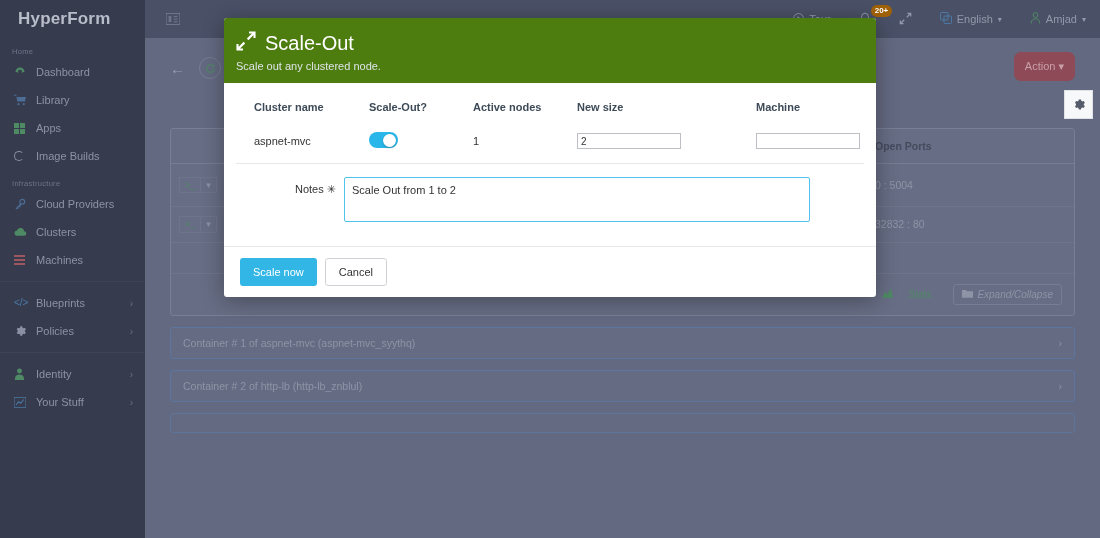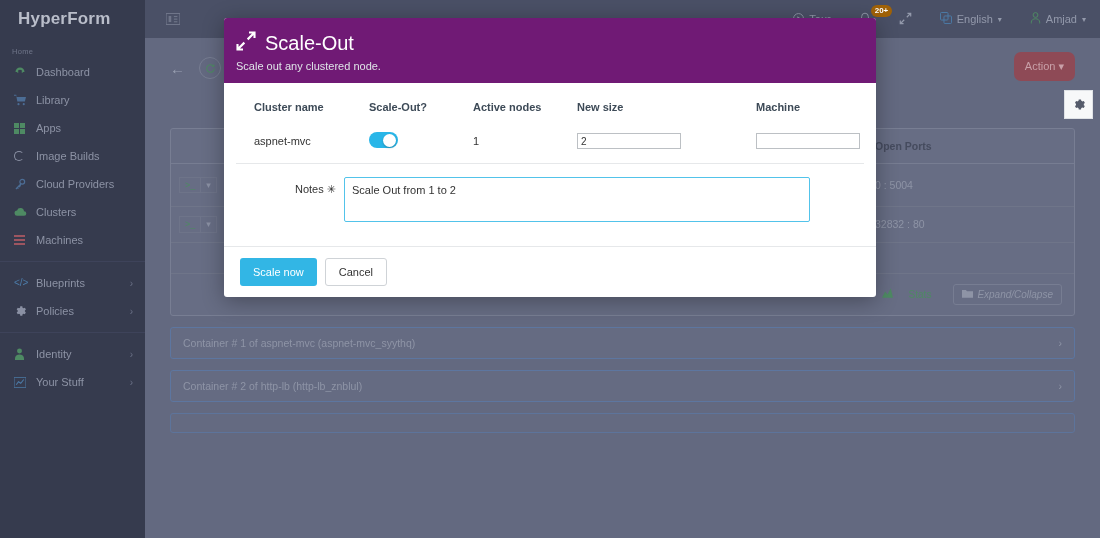--- a/index.html
+++ b/index.html
@@ -158,21 +158,21 @@
     padding: 9px 12px; font-size: 10.5px; color: #8e94a6;
   }
 
   
   .modal {
     position: absolute; left: 224px; top: 18px;
     width: 652px; background: #fff;
     border-radius: 3px; overflow: hidden;
     box-shadow: 0 4px 22px rgba(0,0,0,.32);
   }
-  .modal-head { background: #701a75; padding: 13px 12px 11px 12px; }
+  .modal-head { background: #4d7c0f; padding: 13px 12px 11px 12px; }
   .modal-title {
     display: flex; align-items: center; gap: 9px;
     color: #fff; font-size: 20px; font-weight: normal;
   }
   .modal-sub { color: #dfe4e8; font-size: 11px; margin-top: 4px; }
   .modal-body { padding: 12px 12px 0 12px; }
   table.mtbl { width: 100%; border-collapse: collapse; }
   table.mtbl th {
     text-align: left; font-size: 11px; color: #3d4a57;
     font-weight: bold; padding: 6px 4px 12px 4px;
@@ -272,20 +272,21 @@
       <span class="lbl">Apps</span>
     </div>
 
     <div class="nav-item">
       <span class="ic" style="color:#8a90a3;">
         <span class="ring"></span>
       </span>
       <span class="lbl">Image Builds</span>
     </div>
 
+    <div class="nav-section">Infrastructure</div>
 
     <div class="nav-item">
       <span class="ic" style="color:#4c6d95;">
         <svg width="12" height="12" viewBox="0 0 16 16">
             <circle cx="11" cy="5" r="3.2" fill="none" stroke="currentColor" stroke-width="1.6"></circle>
             <path fill="currentColor" d="M8.6 7.4 2 14l1.2 1.2 1.3-1.3.9.9 1-1-.9-.9 1-1 .9.9 1-1L9.8 8.6z"></path>
           </svg>
       </span>
       <span class="lbl">Cloud Providers</span>
     </div>

